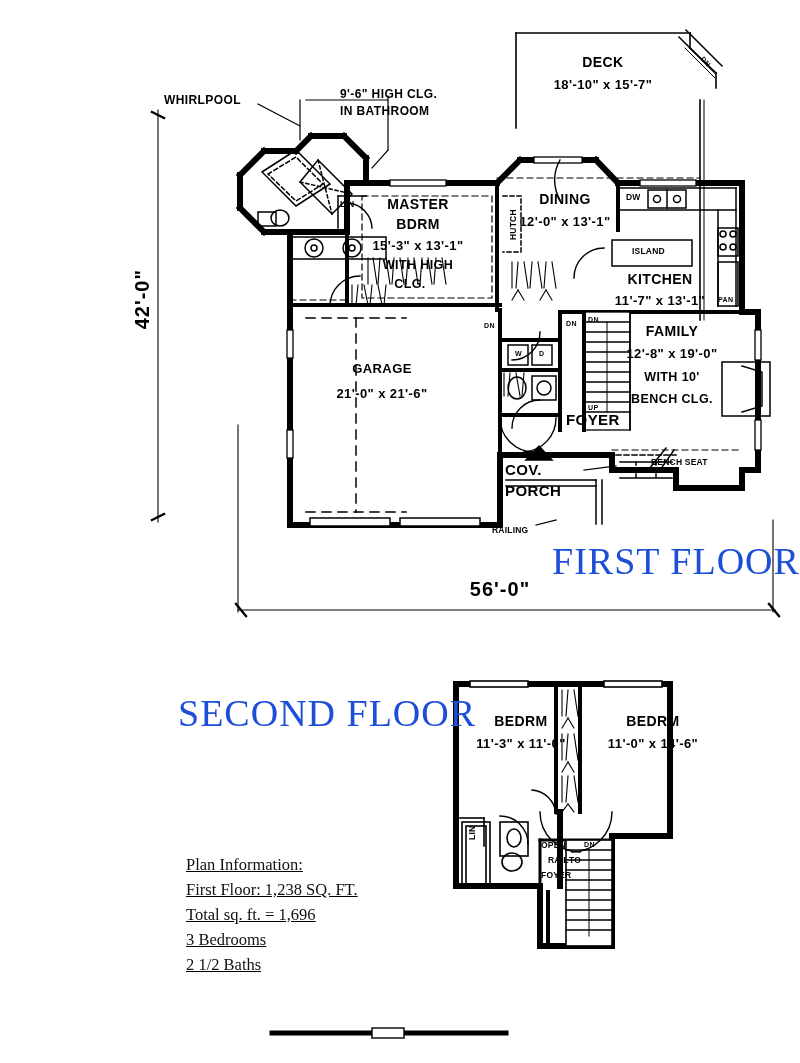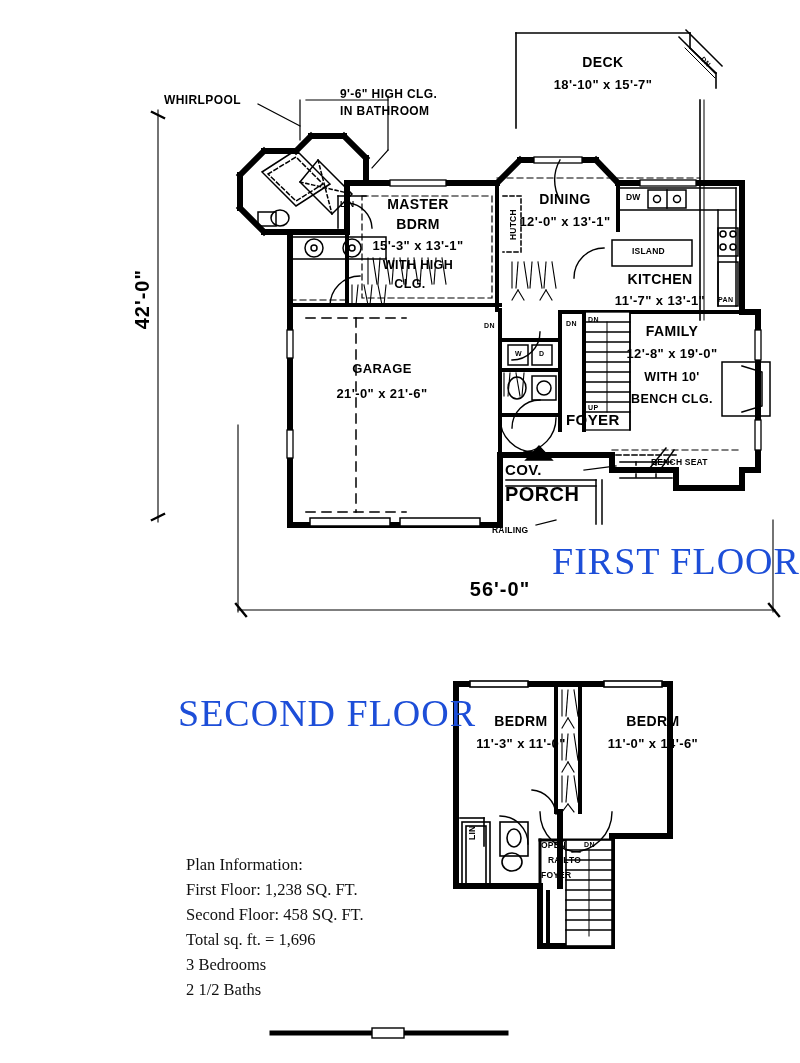--- a/index.html
+++ b/index.html
@@ -408,21 +408,21 @@
 <div class="lbl rm-dim ctr" style="left:672px;top:347px;">12'-8" x 19'-0"</div>
 <div class="lbl rm-note ctr" style="left:672px;top:370px;">WITH 10'</div>
 <div class="lbl rm-note ctr" style="left:672px;top:392px;">BENCH CLG.</div>
 <div class="lbl tiny" style="left:620px;top:458px;margin-left:31px;">BENCH SEAT</div>
 
 <div class="lbl tiny7" style="left:588px;top:316px;">DN</div>
 <div class="lbl tiny7" style="left:588px;top:404px;">UP</div>
 
 <div class="lbl rm-name" style="left:566px;top:412px;font-size:15px;">FOYER</div>
 <div class="lbl rm-name" style="left:505px;top:462px;font-size:15px;">COV.</div>
-<div class="lbl rm-name" style="left:505px;top:483px;font-size:20px;">PORCH</div>
+<div class="lbl rm-name" style="left:505px;top:483px;font-size:15px;">PORCH</div>
 <div class="lbl tiny" style="left:492px;top:526px;">RAILING</div>
 
 <div class="lbl rm-name ctr" style="left:382px;top:362px;font-size:13px;">GARAGE</div>
 <div class="lbl rm-dim ctr" style="left:382px;top:387px;">21'-0" x 21'-6"</div>
 <div class="lbl tiny7" style="left:484px;top:322px;">DN</div>
 
 <div class="lbl tiny7" style="left:515px;top:350px;">W</div>
 <div class="lbl tiny7" style="left:539px;top:350px;">D</div>
 
 <div class="lbl dim-big rot90c" style="left:142px;top:288px;">42'-0"</div>
@@ -435,20 +435,19 @@
 <div class="lbl rm-dim ctr" style="left:521px;top:737px;">11'-3" x 11'-0"</div>
 <div class="lbl rm-name ctr" style="left:653px;top:714px;">BEDRM</div>
 <div class="lbl rm-dim ctr" style="left:653px;top:737px;">11'-0" x 14'-6"</div>
 <div class="lbl tiny rot90" style="left:468px;top:840px;">LIN</div>
 <div class="lbl tiny" style="left:548px;top:812px;margin-top:44px;">RAIL</div>
 <div class="lbl tiny" style="left:541px;top:841px;">OPEN</div>
 <div class="lbl tiny" style="left:541px;top:856px;margin-left:28px;">TO</div>
 <div class="lbl tiny" style="left:541px;top:871px;">FOYER</div>
 <div class="lbl tiny7" style="left:584px;top:841px;">DN</div>
 
-<div style="position:absolute;left:186px;top:852px;">
+<div style="position:absolute;left:186px;top:852px;text-decoration:underline;">
   <div class="info">Plan Information:</div>
   <div class="info">First Floor: 1,238 SQ. FT.</div>
-  <div class="info">Second Floor: 458 SQ. FT.</div>
   <div class="info">Total sq. ft. = 1,696</div>
   <div class="info">3 Bedrooms</div>
   <div class="info">2 1/2 Baths</div>
 </div>
 
 </body></html>

